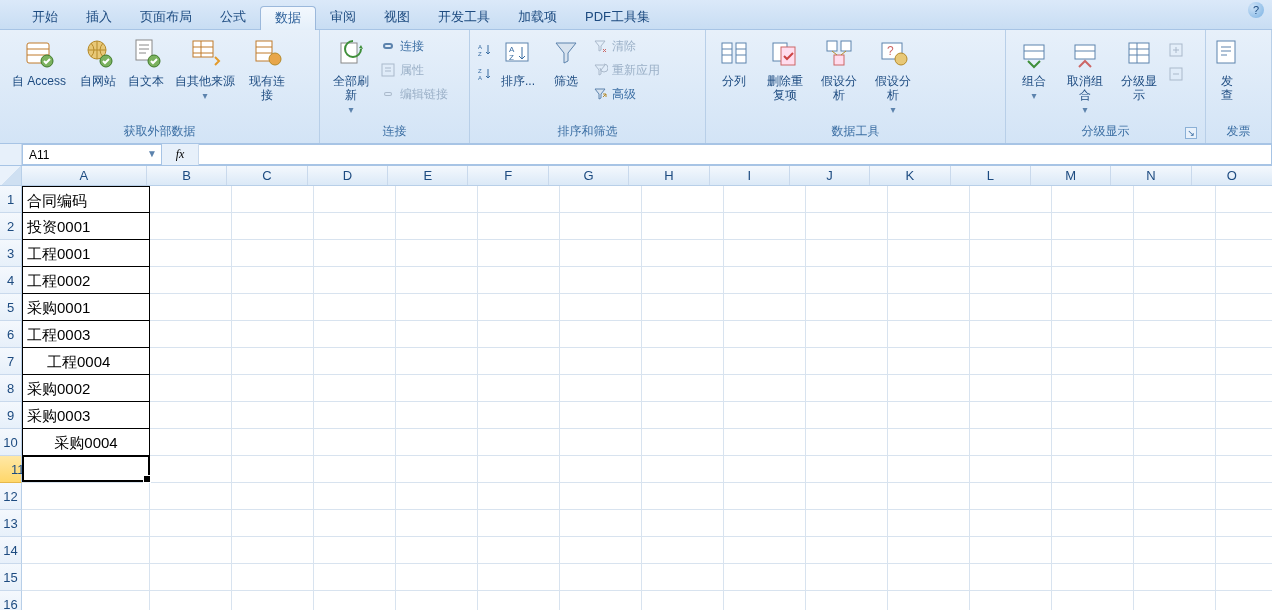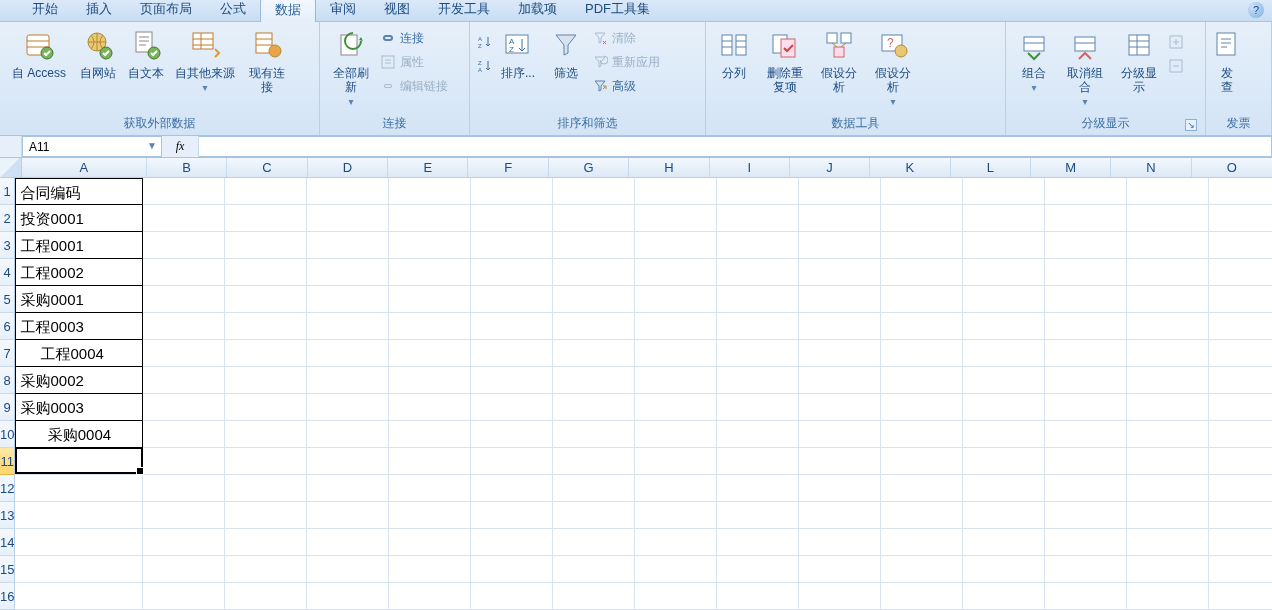--- a/index.html
+++ b/index.html
@@ -1,20 +1,20 @@
 <!DOCTYPE html>
 <html><head>
 <meta charset="utf-8">
 <style>
   * { box-sizing: border-box; margin: 0; padding: 0; font-family: "Microsoft YaHei", "SimSun", Arial, sans-serif; }
   body { width: 1272px; height: 610px; overflow: hidden; background: #fff; }
 
   
   .tabs {
-    height: 22px;
+    height: 30px;
     background: linear-gradient(#dbe9f9, #c8ddf3);
     display: flex; align-items: flex-end;
     padding-left: 18px;
     font-size: 13px; color: #1d4b80;
     border-bottom: 1px solid #a7c4e5;
     position: relative;
   }
   .tab { padding: 2px 14px 3px; cursor: default; }
   .tab.active {
     background: linear-gradient(#f3f8fe, #e4effa);
@@ -84,21 +84,21 @@
   .colhdr-row { display:flex; height:20px; background: linear-gradient(#f4f8fd,#dbe9f7); border-bottom:1px solid #b8cfe8; }
   .rowhdr-corner { width:22px; border-right:1px solid #b8cfe8; background: linear-gradient(135deg,#eaf2fb 50%,#cfe0f2 50%); }
   .colhdr { width: 82px; border-right:1px solid #c9d9ec; text-align:center; font-size:13px; color:#1d4b80; line-height:20px; }
   .colhdr.first { width: 128px; }
   .colhdr.last { border-right:none; }
 
   
   .grid { display:flex; }
   .rowhdrs { width:22px; }
   .rowhdr { height:27px; border-right:1px solid #b8cfe8; border-bottom:1px solid #c9d9ec; background: linear-gradient(#f4f8fd,#e7f0fa); text-align:center; font-size:13px; color:#1d4b80; line-height:27px; }
-  .rowhdr.sel { background: linear-gradient(#ffe8a6,#ffd76a); border-bottom:1px solid #e6b84a; }
+  .rowhdr.sel { background: linear-gradient(#ffe8a6,#ffd76a); border-bottom:1px solid #e6b84a;padding-left:11px; }
   .cells { flex:1; position:relative; }
   .row { display:flex; height:27px; }
   .cell { width:82px; border-right:1px solid #d8e3ef; border-bottom:1px solid #d8e3ef; font-size:15px; color:#000; padding: 2px 4px; line-height:23px; overflow:hidden; white-space:nowrap; }
   .cell.first { width:128px; border-right:1px solid #000; border-left: none; }
   .row.lastdata .cell.first { border-bottom:1px solid #000; }
   .row.belowlast .cell.first { border-right:1px solid #d8e3ef; }
   .row .cell.first { border-bottom:1px solid #000; }
   .colA-border { border-left: 1px solid #000; }
   .topborder .cell.first { border-top: 1px solid #000; }
 

